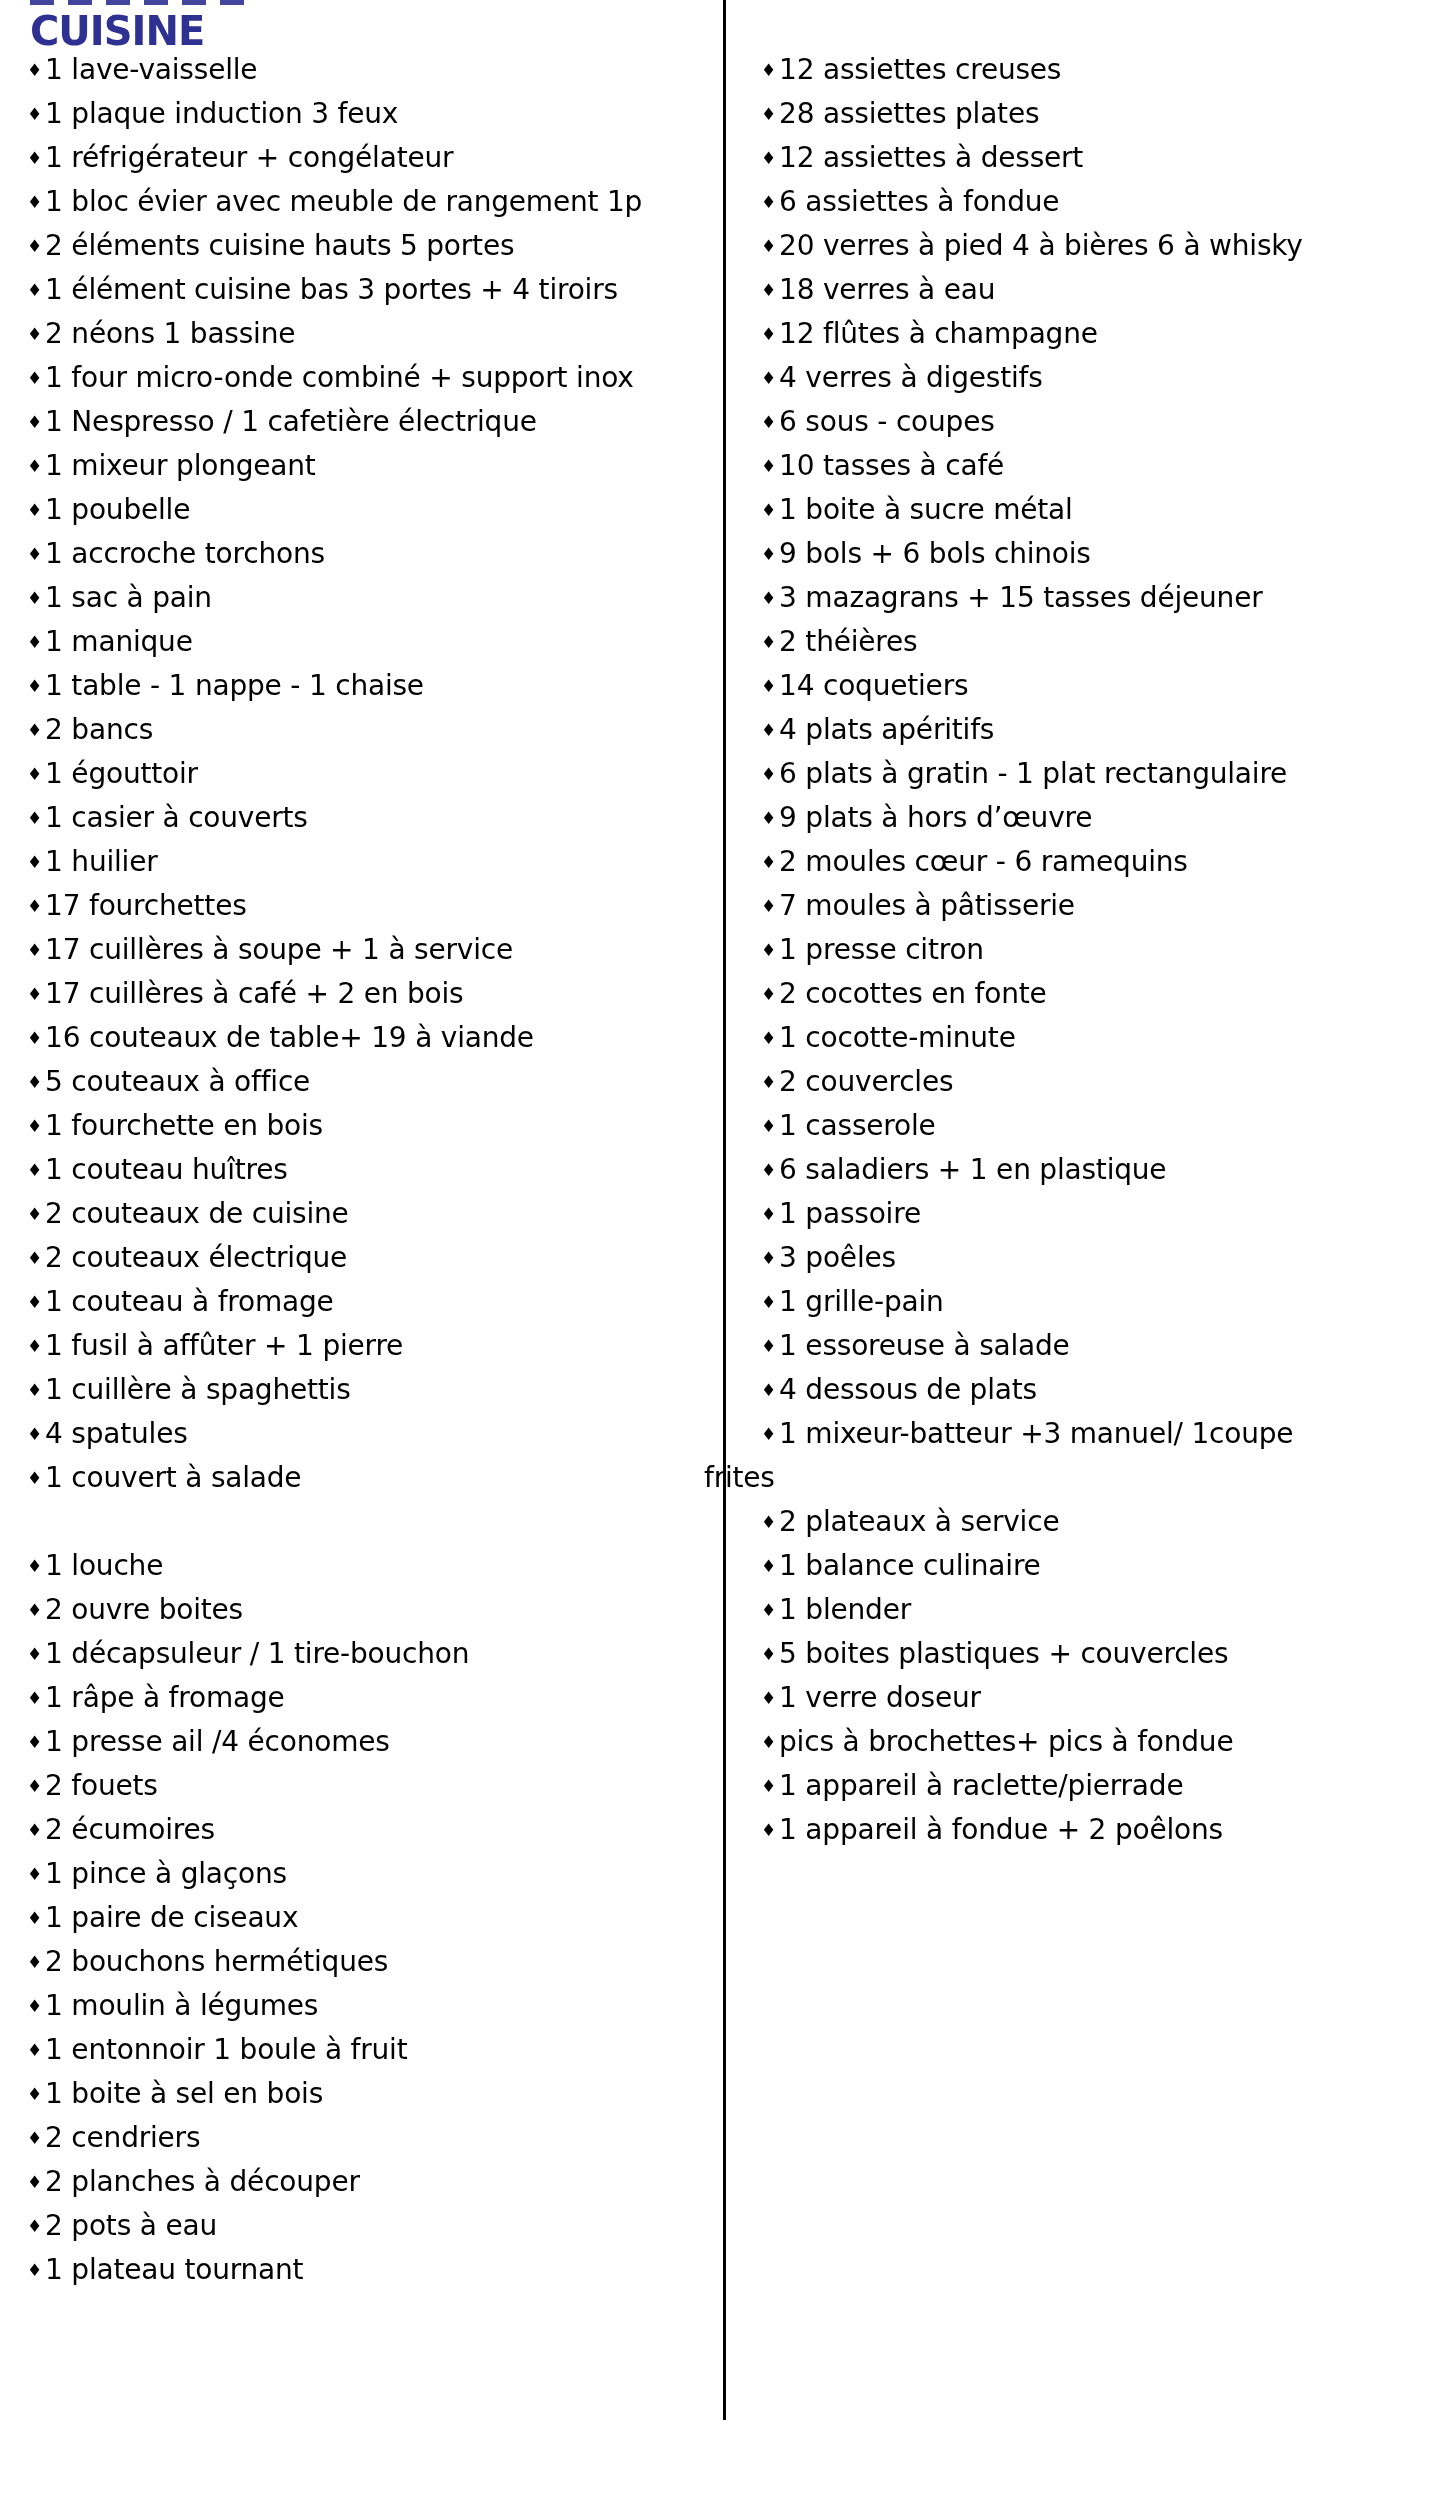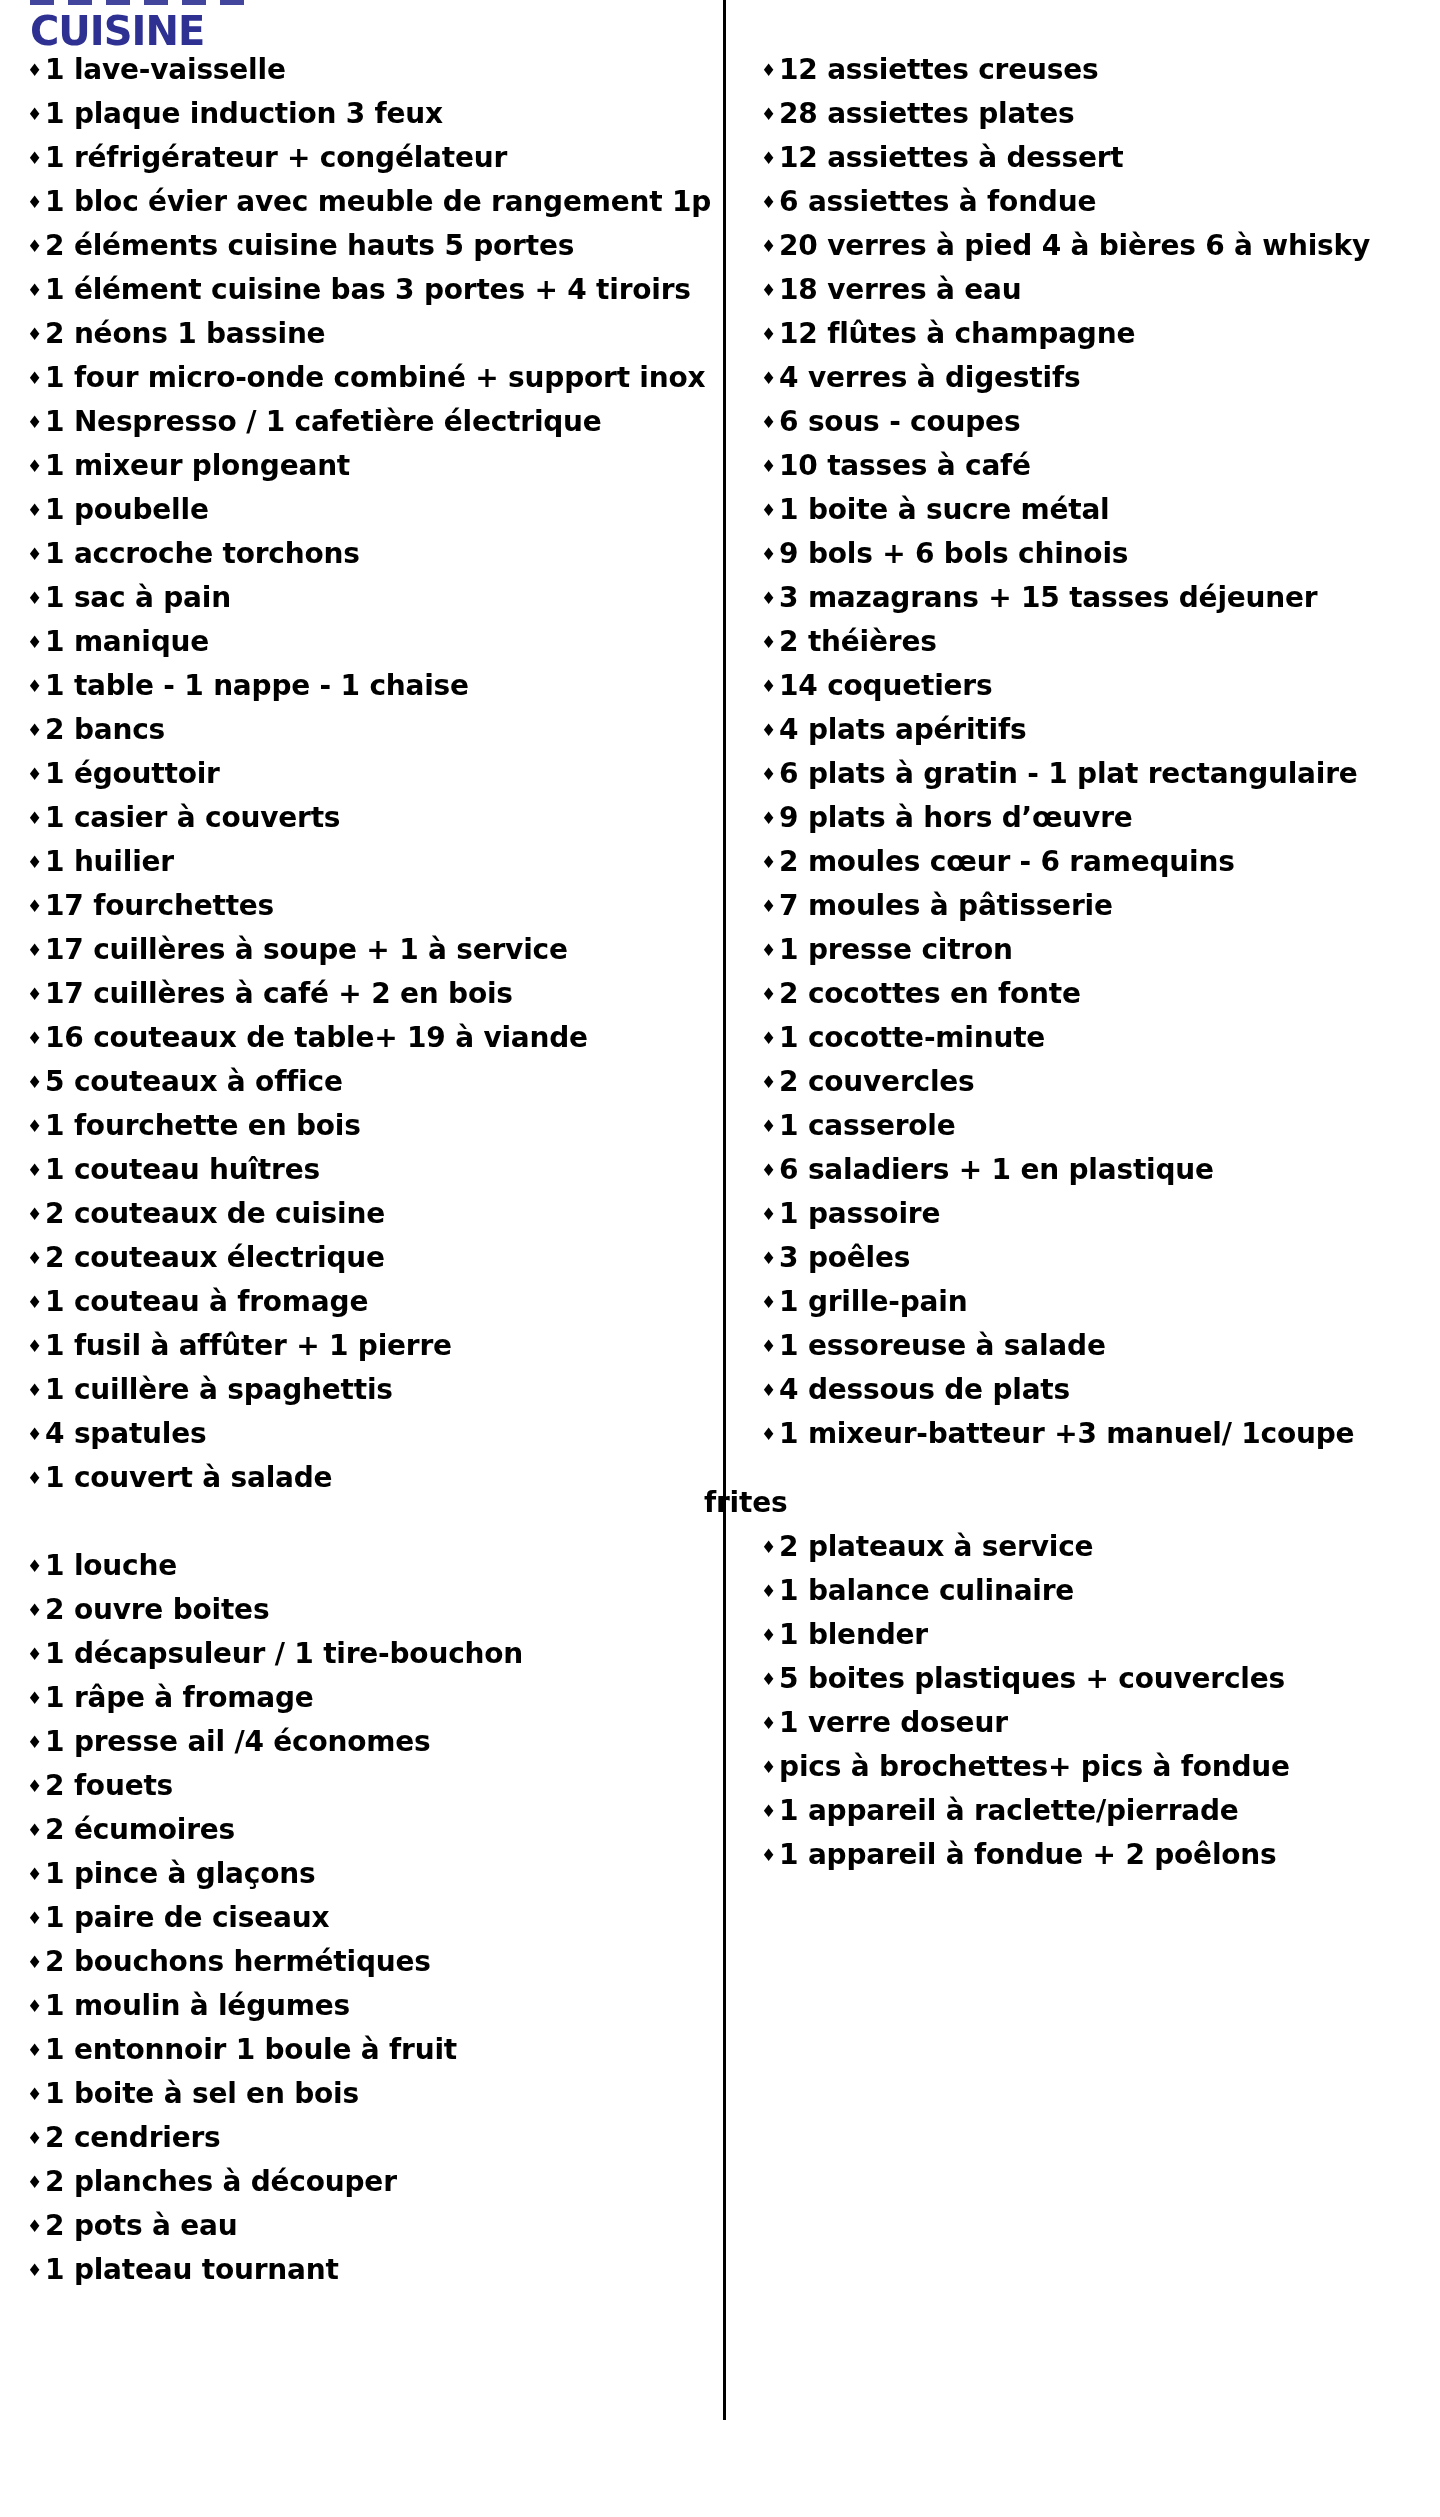--- a/index.html
+++ b/index.html
@@ -37,33 +37,32 @@
   }
   #divider {
     position: absolute;
     top: 0;
     width: 3px;
     background: #000000;
   }
   .col {
     position: absolute;
     top: 48px;
-    font-weight: bold;
   }
   #col-left  { left: 27px;  width: 696px; }
   #col-right { left: 761px; width: 645px; }
   .row {
     height: 44px;
     line-height: 44px;
     white-space: nowrap;
     font-size: 28px;
     letter-spacing: -0.2px;
   }
   .row.blank { height: 44px; }
-  .row.wrap { margin-left: -57px; margin-top: 25px; }
+  .row.wrap { margin-left: -57px; }
   .bullet {
     font-size: 17px;
     margin-right: 3px;
     position: relative;
     top: -3px;
   }
 </style>
 </head>
 <body>
 

